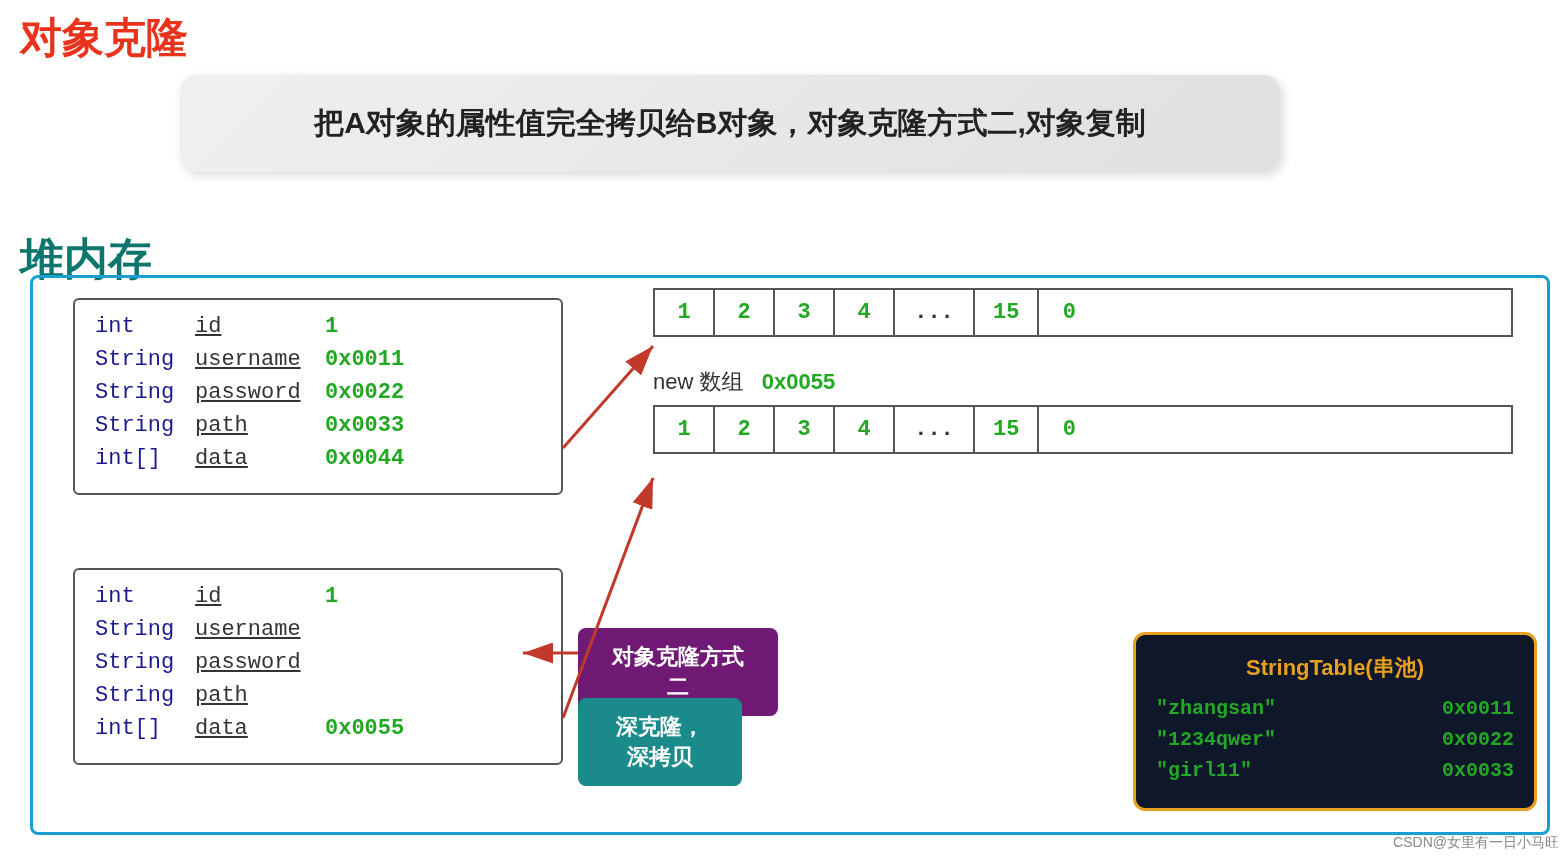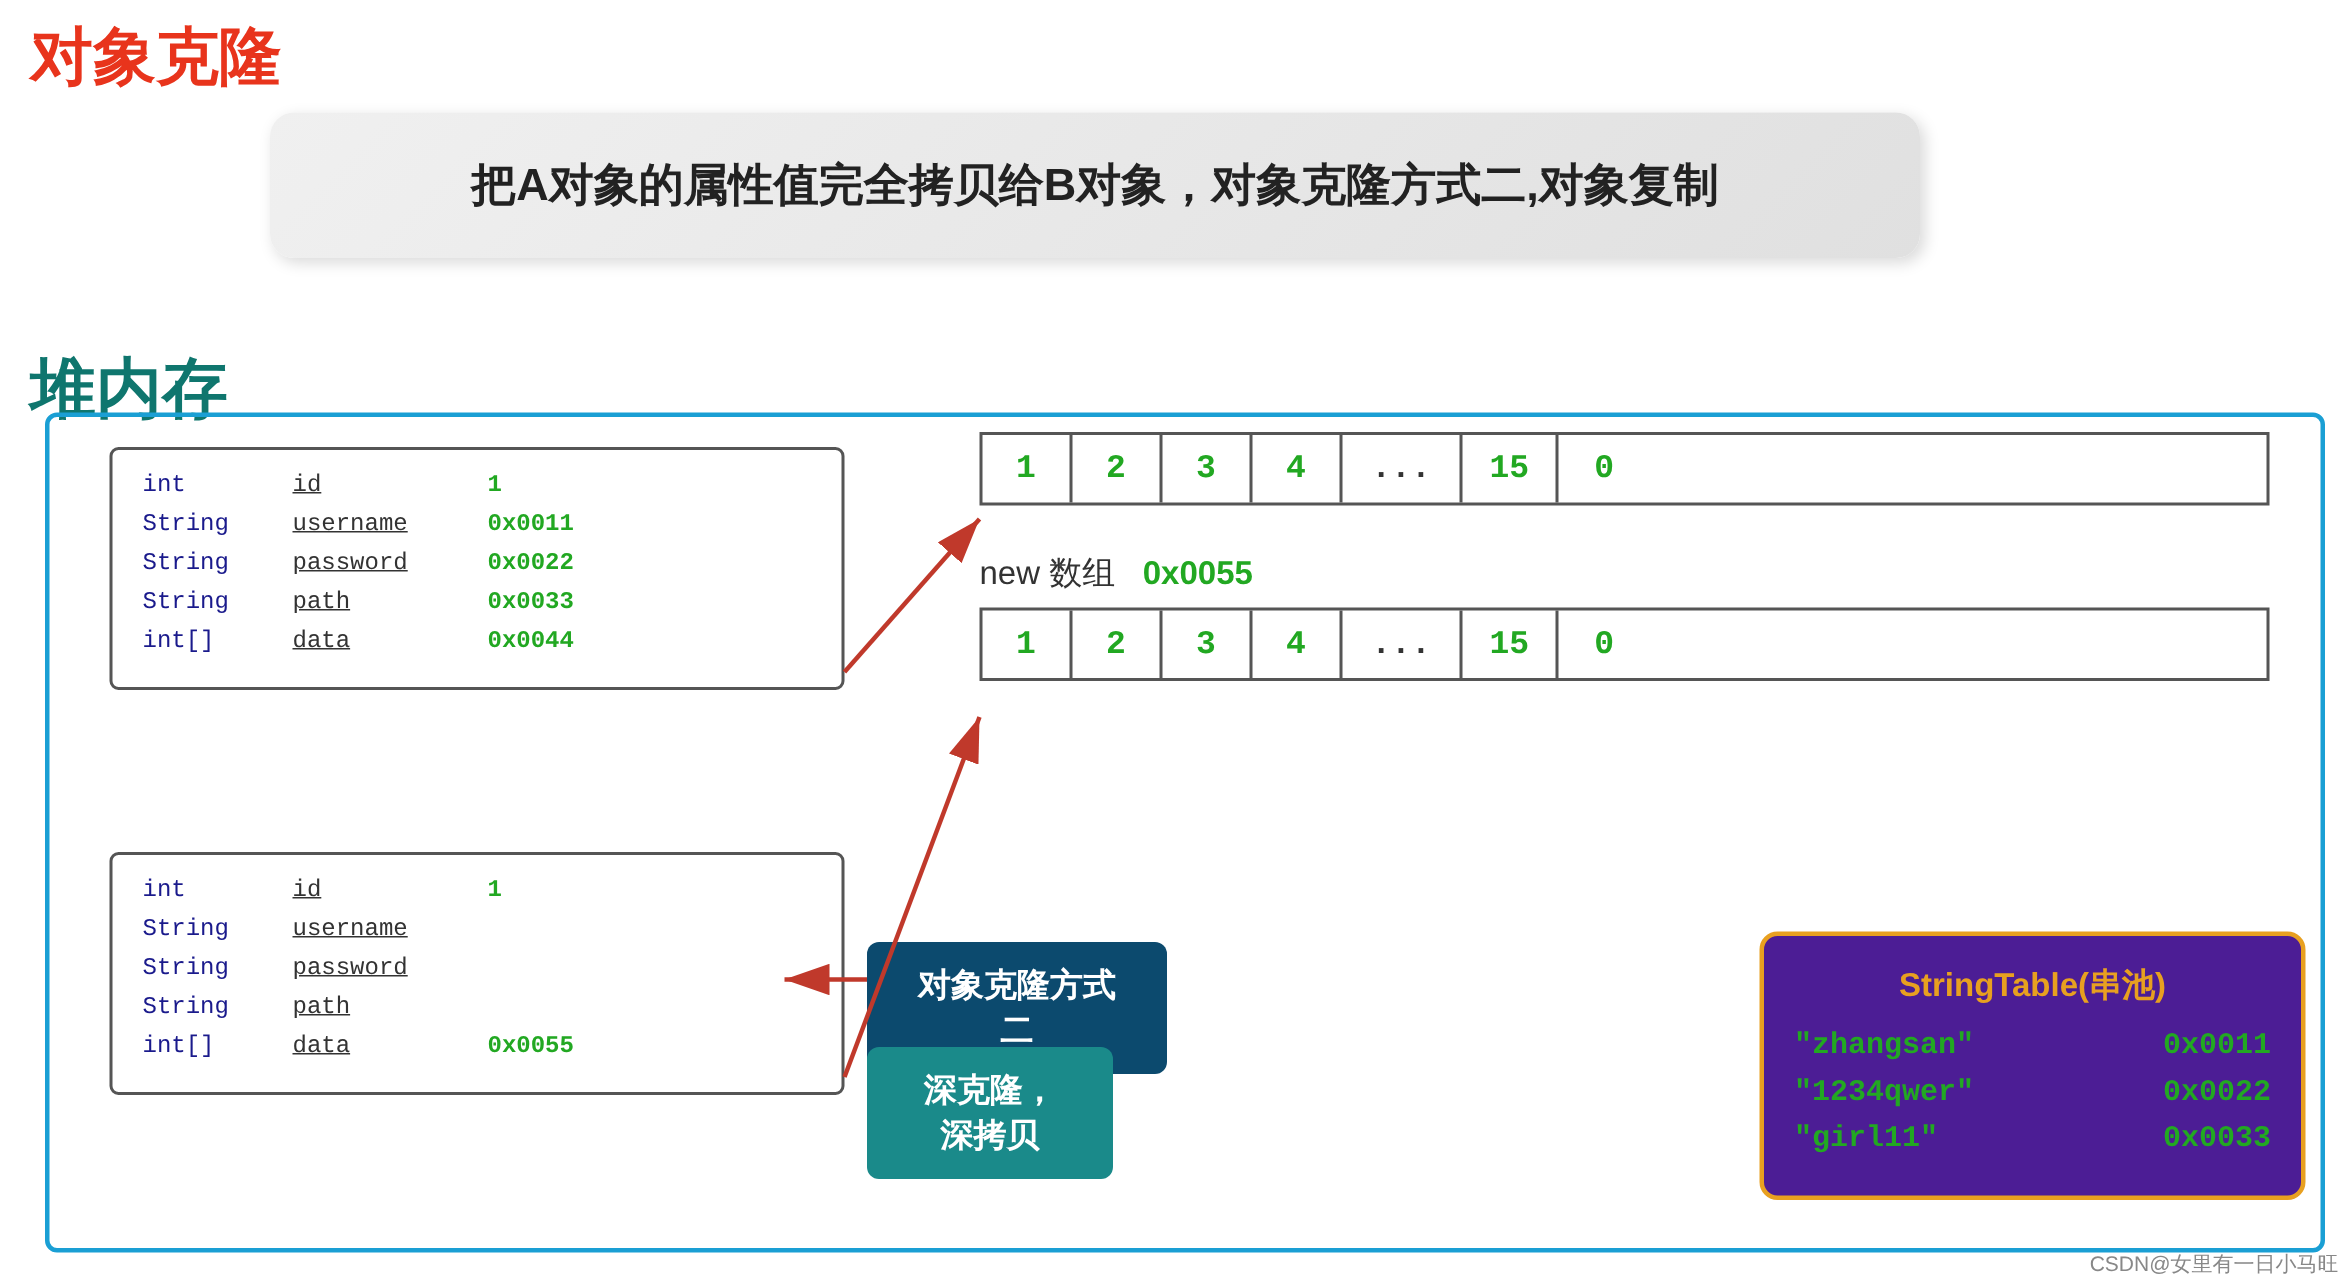--- a/index.html
+++ b/index.html
@@ -80,21 +80,21 @@
     #obj-b {
       left: 40px;
       top: 290px;
       width: 490px;
     }
 
     .obj-row {
       display: flex;
       align-items: flex-end;
       margin-bottom: 8px;
-      font-size: 16px;
+      font-size: 22px;
       font-family: 'Courier New', monospace;
     }
 
     .obj-row .type {
       color: #1a1a8c;
       width: 100px;
       display: inline-block;
     }
 
     .obj-row .field {
@@ -155,26 +155,26 @@
     }
     .array-cell.ellipsis {
       min-width: 80px;
       color: #333;
     }
 
     
     #string-table {
       position: absolute;
       right: 10px;
-      bottom: 32px;
-      width: 364px;
+      bottom: 21px;
+      width: 404px;
       border: 3px solid #e8a020;
       border-radius: 12px;
       padding: 18px 20px;
-      background: #4c1d95;
+      background: #0f172a;
     }
 
     #string-table-title {
       color: #e8a020;
       font-size: 22px;
       font-weight: bold;
       text-align: center;
       margin-bottom: 14px;
     }
 
@@ -186,21 +186,21 @@
       font-family: 'Courier New', monospace;
     }
     .st-key { color: #22a822; font-weight: bold; }
     .st-val { color: #22a822; font-weight: bold; }
 
     
     #clone-btn-1 {
       position: absolute;
       left: 545px;
       top: 350px;
-      background: #0c4a6e;
+      background: #701a75;
       color: #fff;
       border-radius: 8px;
       padding: 14px 28px;
       font-size: 22px;
       font-weight: bold;
       text-align: center;
       width: 200px;
     }
 
     #clone-btn-2 {

